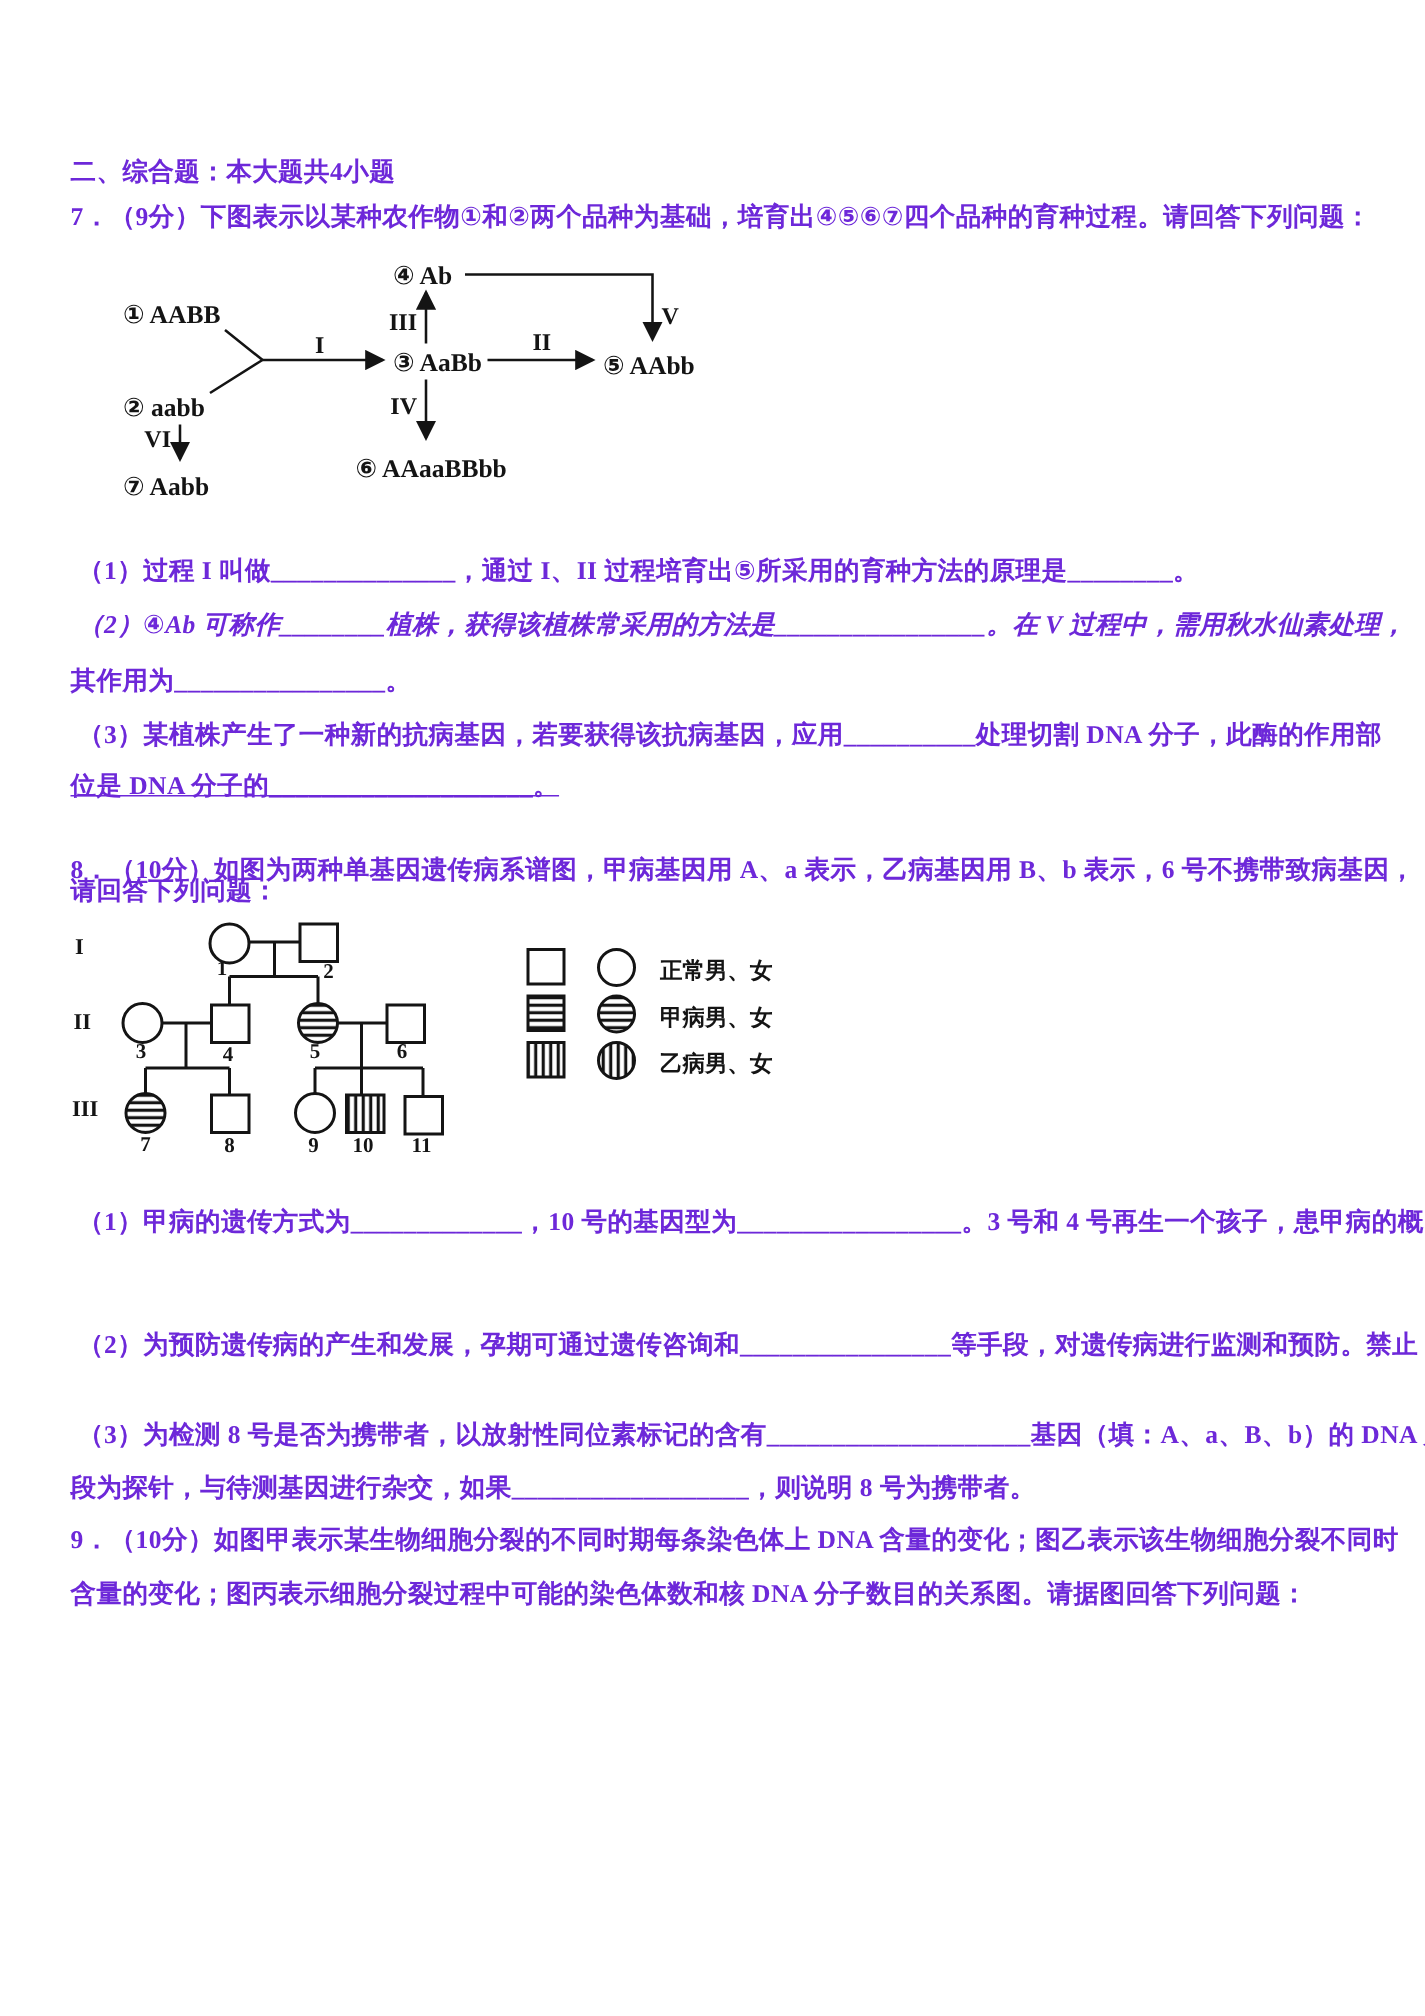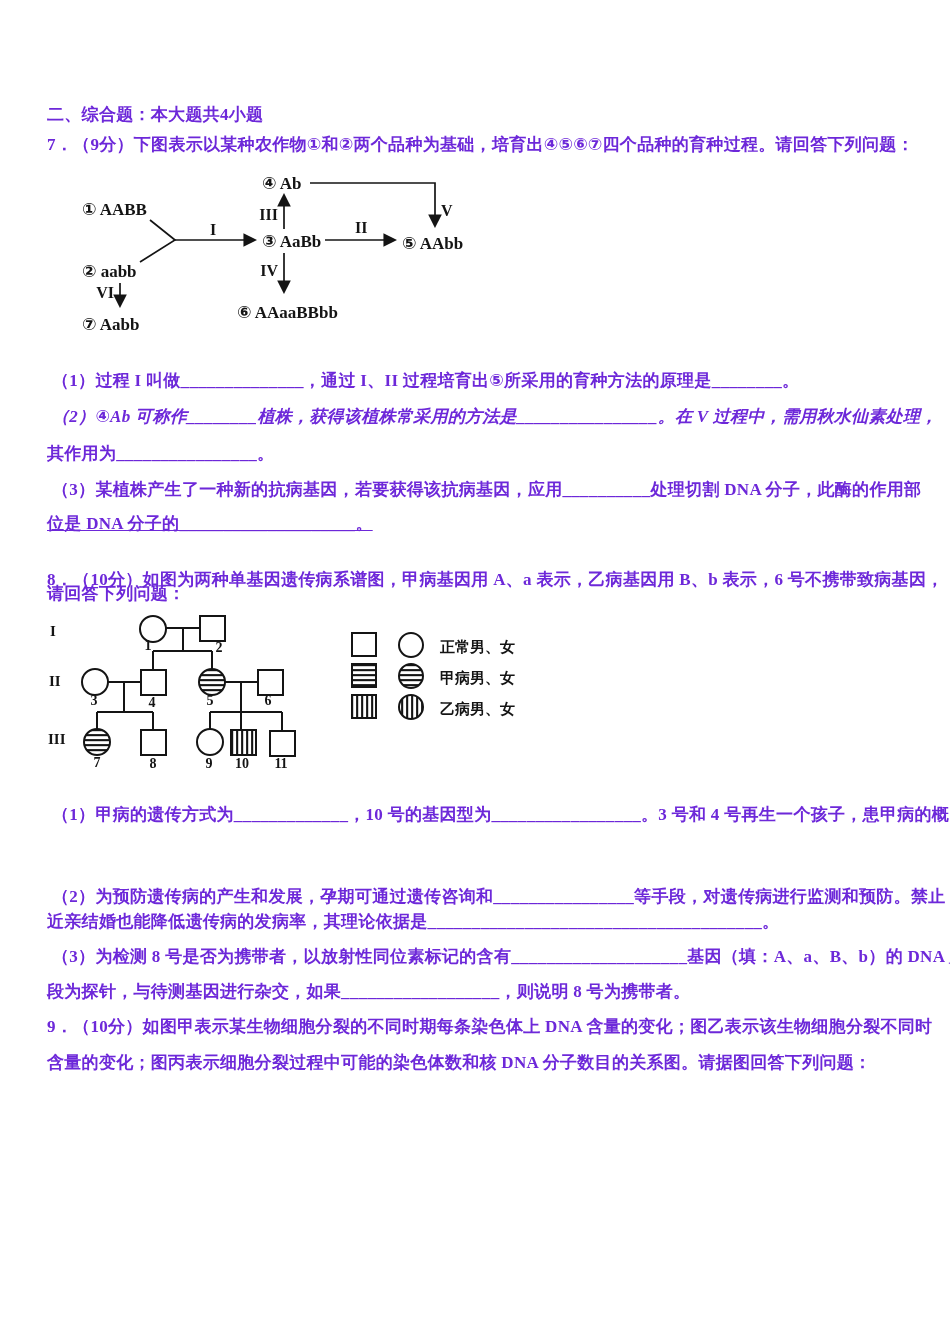--- a/index.html
+++ b/index.html
@@ -141,20 +141,19 @@
       <text x="400" y="80" font-size="15">甲病男、女</text>
 
       <rect class="ped-shape" x="312" y="92" width="24" height="23" fill="url(#vstripe)"></rect>
       <circle class="ped-shape" cx="371" cy="104" r="12" fill="url(#vstripe)"></circle>
       <text x="400" y="111" font-size="15">乙病男、女</text>
     </g>
   </svg>
 
   <div class="line" style="left:52px; top:803px;">（1）甲病的遗传方式为_____________，10 号的基因型为_________________。3 号和 4 号再生一个孩子，患甲病的概</div>
   <div class="line" style="left:52px; top:873px;margin-top:12px;">（2）为预防遗传病的产生和发展，孕期可通过遗传咨询和________________等手段，对遗传病进行监测和预防。禁止</div>
-  <div class="line" style="left:47px; top:910px;">近亲结婚也能降低遗传病的发病率，其理论依据是______________________________________。</div>
   <div class="line" style="left:52px; top:945px;">（3）为检测 8 号是否为携带者，以放射性同位素标记的含有____________________基因（填：A、a、B、b）的 DNA 片</div>
   <div class="line" style="left:47px; top:980px;">段为探针，与待测基因进行杂交，如果__________________，则说明 8 号为携带者。</div>
 
   <div class="line" style="left:47px; top:1015px;">9．（10分）如图甲表示某生物细胞分裂的不同时期每条染色体上 DNA 含量的变化；图乙表示该生物细胞分裂不同时</div>
   <div class="line" style="left:47px; top:1051px;">含量的变化；图丙表示细胞分裂过程中可能的染色体数和核 DNA 分子数目的关系图。请据图回答下列问题：</div>
 
 </div>
 
 </body></html>

